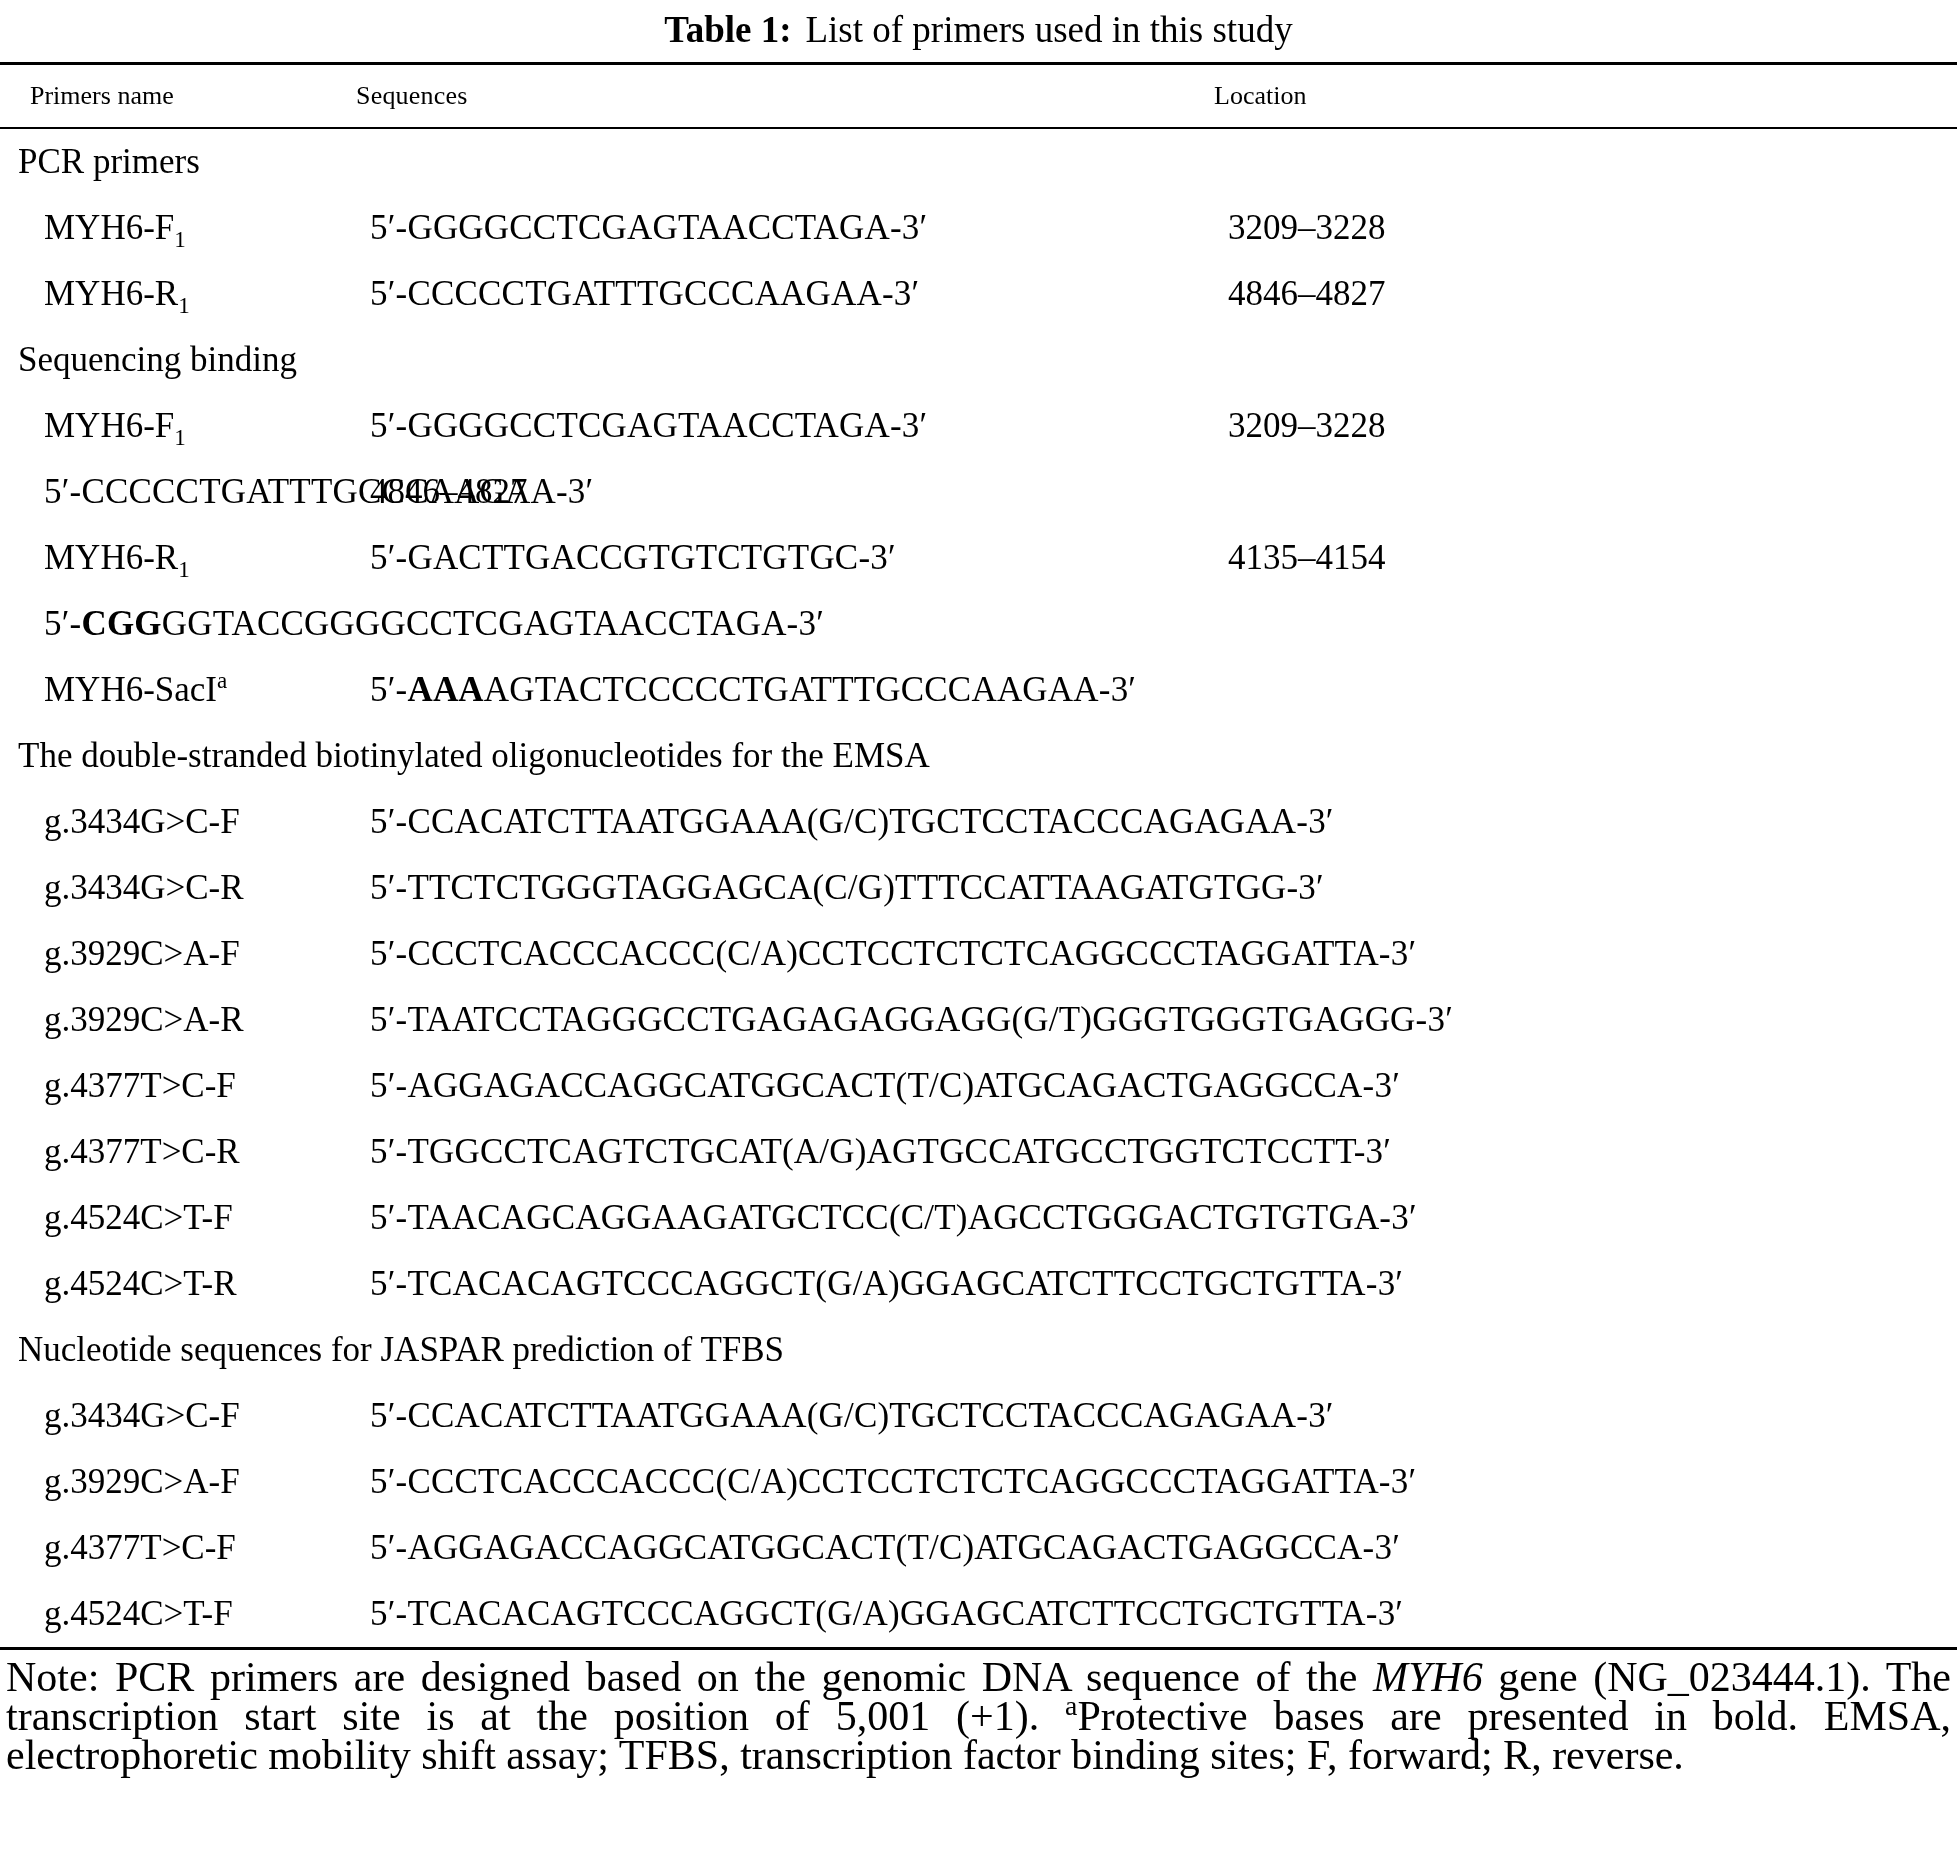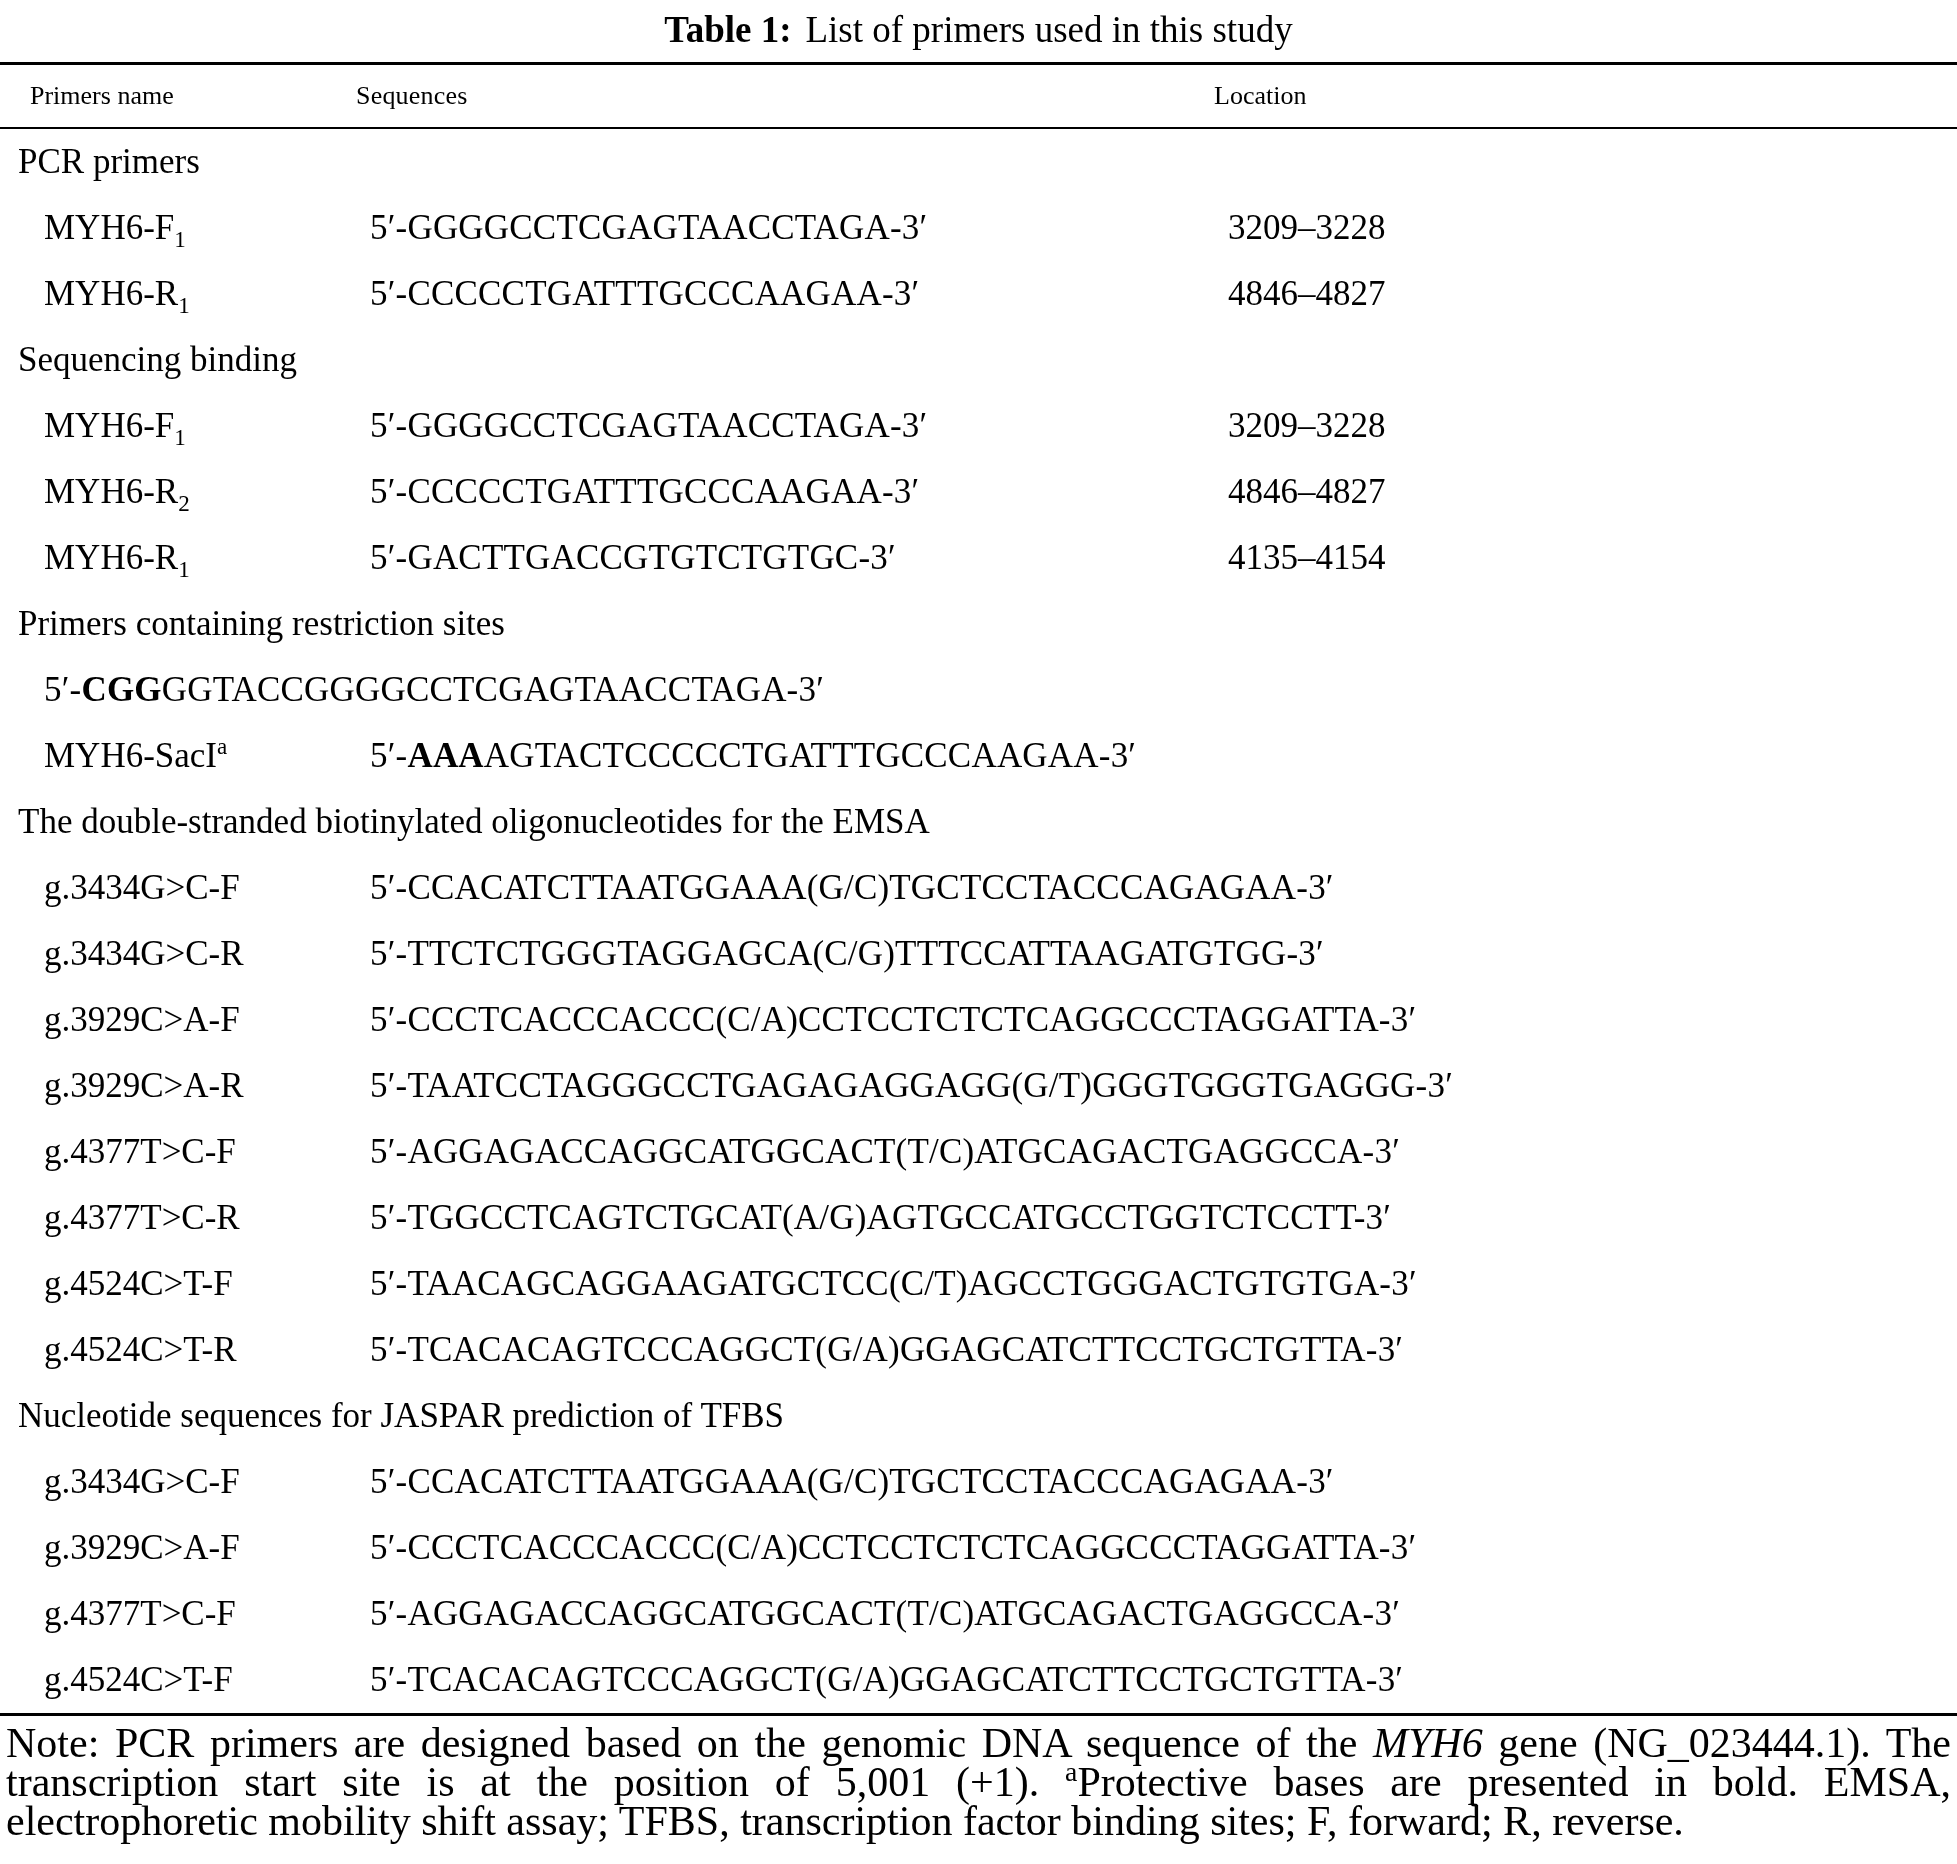--- a/index.html
+++ b/index.html
@@ -95,30 +95,28 @@
         <div class="col col-seq"><span>5′-CCCCCTGATTTGCCCAAGAA-3′</span></div>
         <div class="col col-loc">4846–4827</div>
       </div>
       <div class="section-row">Sequencing binding</div>
       <div class="row body-row">
         <div class="col col-name"><span>MYH6-F</span><sub>1</sub></div>
         <div class="col col-seq"><span>5′-GGGGCCTCGAGTAACCTAGA-3′</span></div>
         <div class="col col-loc">3209–3228</div>
       </div>
       <div class="row body-row">
-        <div class="col col-name"><span>MYH6-R</span><sub>2</sub></div>
         <div class="col col-seq"><span>5′-CCCCCTGATTTGCCCAAGAA-3′</span></div>
         <div class="col col-loc">4846–4827</div>
       </div>
       <div class="row body-row">
         <div class="col col-name"><span>MYH6-R</span><sub>1</sub></div>
         <div class="col col-seq"><span>5′-GACTTGACCGTGTCTGTGC-3′</span></div>
         <div class="col col-loc">4135–4154</div>
       </div>
-      <div class="section-row">Primers containing restriction sites</div>
       <div class="row body-row">
         <div class="col col-seq"><span>5′-</span><span class="b">CGG</span><span>GGTACCGGGGCCTCGAGTAACCTAGA-3′</span></div>
         <div class="col col-loc"></div>
       </div>
       <div class="row body-row">
         <div class="col col-name"><span>MYH6-SacI</span><sup>a</sup></div>
         <div class="col col-seq"><span>5′-</span><span class="b">AAA</span><span>AGTACTCCCCCTGATTTGCCCAAGAA-3′</span></div>
         <div class="col col-loc"></div>
       </div>
       <div class="section-row">The double-stranded biotinylated oligonucleotides for the EMSA</div>

